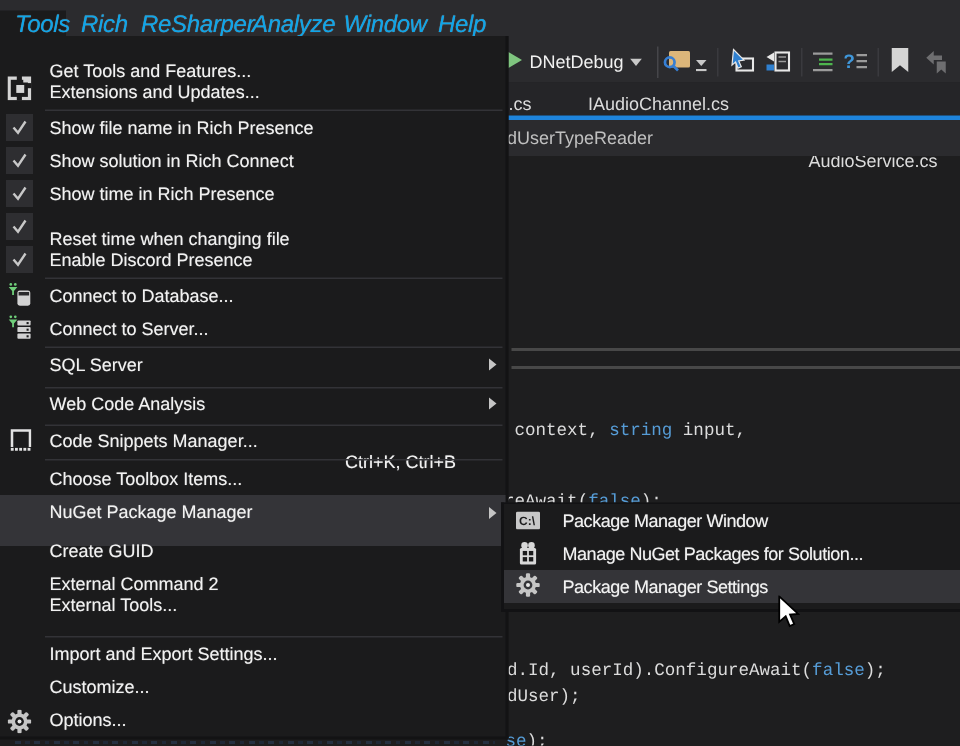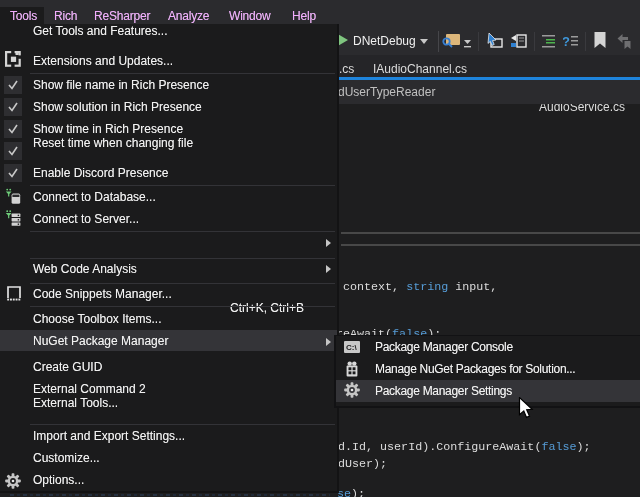--- a/index.html
+++ b/index.html
@@ -2,22 +2,22 @@
 <html><head>
 <meta charset="utf-8">
 <style>
   html,body{margin:0;padding:0;}
   body{width:640px;height:497px;position:relative;overflow:hidden;
        background:#1e1e1f;font-family:"Liberation Sans",sans-serif;}
   .abs{position:absolute;}
   
   #chrome{left:0;top:0;width:640px;height:55px;background:#2b2b2e;}
   #menubar{left:0;top:6px;width:640px;height:21px;}
-  .mitem{position:absolute;top:0;height:21px;line-height:21px;color:#f0abfc;
-         font-size:12px;letter-spacing:-0.2px;text-shadow:0 0 0.6px rgba(242,242,242,0.5);}
+  .mitem{position:absolute;top:0;height:21px;line-height:21px;color:#0ea5e9;
+         font-size:16px;letter-spacing:-0.2px;text-shadow:0 0 0.6px rgba(242,242,242,0.5);font-style:italic;}
   #toolsbox{left:0;top:7px;width:44px;height:17px;background:#1b1b1c;}
   
   #tabstrip{left:0;top:55px;width:640px;height:22px;background:#252528;}
   .tab{position:absolute;top:0;height:22px;line-height:29px;color:#dcdcdc;font-size:12px;}
   #blueline{left:0;top:77px;width:640px;height:3px;background:#1e84dc;}
   #crumb{left:0;top:80px;width:640px;height:24px;background:#2b2b2e;
          color:#c0c0c0;font-size:12px;line-height:24px;}
   
   .codeline{position:absolute;font-family:"Liberation Mono",monospace;font-size:11.7px;
             color:#dcdcdc;white-space:pre;}
@@ -115,87 +115,88 @@
     <svg class="abs" style="left:287px;top:5px;" width="53" height="17" viewBox="0 0 53 17">
       <path d="M0.5,5.5 L5.5,1 L5.5,4 L11,4 L11,7 L5.5,7 L5.5,10 Z" fill="#6e6e70"></path>
       <path d="M7.5,8 L13.5,8 L13.5,16 L10.5,13.4 L7.5,16 Z" fill="#6e6e70"></path>
       <rect x="49" y="4" width="4" height="3" fill="#6e6e70"></rect>
       <rect x="49" y="9" width="4" height="5" fill="#6e6e70"></rect>
     </svg>
   </div>
 
   <div class="abs" id="tabstrip">
     <span class="tab" style="left:339px;">.cs</span>
-    <span class="tab" style="left:373px;">IAudioChannel.cs</span>
+    <span class="tab" style="left:392px;">IAudioChannel.cs</span>
     <span class="tab" style="left:539px;margin-top:38px;">AudioService.cs</span>
   </div>
   <div class="abs" id="blueline"></div>
   <div class="abs" id="crumb">
     <span style="position:absolute;left:338px;">dUserTypeReader</span>
   </div>
 
   <div class="abs grayrule" style="left:341px;top:232px;width:299px;"></div>
   <div class="abs grayrule" style="left:341px;top:244px;width:299px;"></div>
   <div class="codeline" style="left:343px;top:280px;">context, <span class="kw">string</span> input,</div>
   <div class="codeline" style="left:336px;top:327px;">reAwait(<span class="kw">false</span>);</div>
   <div class="codeline" style="left:338px;top:440px;">d.Id, userId).ConfigureAwait(<span class="kw">false</span>);</div>
   <div class="codeline" style="left:338px;top:457px;">dUser);</div>
   <div class="codeline" style="left:337px;top:487px;"><span class="kw">se</span>);</div>
   <div class="abs" style="left:10px;top:493.5px;width:320px;height:2.5px;
        background:repeating-linear-gradient(90deg,#253040 0 4px,transparent 4px 7px,#1f2836 7px 10px,transparent 10px 13px);"></div>
 
   <div class="abs" id="popup"></div>
-  <div class="mi" style="top:20px;">
+  <div class="mi" style="top:36px;">
     <span class="lbl">Get Tools and Features...</span>
   </div>
   <div class="mi" style="top:50px;">
     <span class="lbl">Extensions and Updates...</span>
   </div>
   <div class="sep" style="top:73px;"></div>
   <div class="mi" style="top:74px;">
     <span class="lbl">Show file name in Rich Presence</span>
   </div>
   <div class="mi" style="top:96px;">
-    <span class="lbl">Show solution in Rich Presence</span>
+    <span class="lbl">Show solution in Rich Connect</span>
   </div>
   <div class="mi" style="top:118px;">
     <span class="lbl">Show time in Rich Presence</span>
   </div>
-  <div class="mi" style="top:132px;text-align:right;">
+  <div class="mi" style="top:148px;text-align:right;">
     <span class="lbl">Reset time when changing file</span>
   </div>
   <div class="mi" style="top:162px;">
     <span class="lbl">Enable Discord Presence</span>
   </div>
   <div class="sep" style="top:185px;"></div>
   <div class="mi" style="top:186px;">
     <span class="lbl">Connect to Database...</span>
   </div>
   <div class="mi" style="top:208px;">
     <span class="lbl">Connect to Server...</span>
   </div>
   <div class="sep" style="top:231px;"></div>
   <div class="mi" style="top:232px;">
+    <span class="lbl">SQL Server</span>
     <span class="arrow"></span>
   </div>
   <div class="sep" style="top:258px;"></div>
   <div class="mi" style="top:258px;">
     <span class="lbl">Web Code Analysis</span>
     <span class="arrow"></span>
   </div>
   <div class="sep" style="top:283px;"></div>
   <div class="mi" style="top:283px;">
     <span class="lbl">Code Snippets Manager...</span>
     <span class="sc">Ctrl+K, Ctrl+B</span>
   </div>
   <div class="sep" style="top:306px;"></div>
   <div class="mi" style="top:308px;">
     <span class="lbl">Choose Toolbox Items...</span>
   </div>
-  <div class="mi hl" style="top:330px;height:21px;">
+  <div class="mi hl" style="top:330px;height:34px;">
     <span class="lbl">NuGet Package Manager</span>
     <span class="arrow" style="top:8px;"></span>
   </div>
   <div class="mi" style="top:356px;">
     <span class="lbl">Create GUID</span>
   </div>
   <div class="mi" style="top:378px;">
     <span class="lbl">External Command 2</span>
   </div>
   <div class="mi" style="top:392px;padding-left:44px;">
@@ -284,21 +285,21 @@
       <rect x="9.9" y="0.3" width="4.2" height="6.2" rx="1.2" transform="rotate(225 12 12)"></rect>
       <rect x="9.9" y="0.3" width="4.2" height="6.2" rx="1.2" transform="rotate(270 12 12)"></rect>
       <rect x="9.9" y="0.3" width="4.2" height="6.2" rx="1.2" transform="rotate(315 12 12)"></rect>
     </g>
     <circle cx="12" cy="12" r="4.4" fill="#1b1b1c"></circle>
     <circle cx="12" cy="12" r="2" fill="#e8e8e8"></circle>
   </svg>
 
   <div class="abs" id="submenu"></div>
   <div class="smi" style="left:336px;top:336px;">
-    <span class="lbl">Package Manager Console</span>
+    <span class="lbl">Package Manager Window</span>
   </div>
   <div class="smi" style="left:336px;top:358px;">
     <span class="lbl">Manage NuGet Packages for Solution...</span>
   </div>
   <div class="smi hl" style="left:336px;top:380px;">
     <span class="lbl">Package Manager Settings</span>
   </div>
 
   <svg class="icon" style="left:344px;top:341px;" width="16" height="12" viewBox="0 0 16 12">
     <rect x="0" y="0" width="16" height="12" rx="1" fill="#c8c8c8"></rect>

